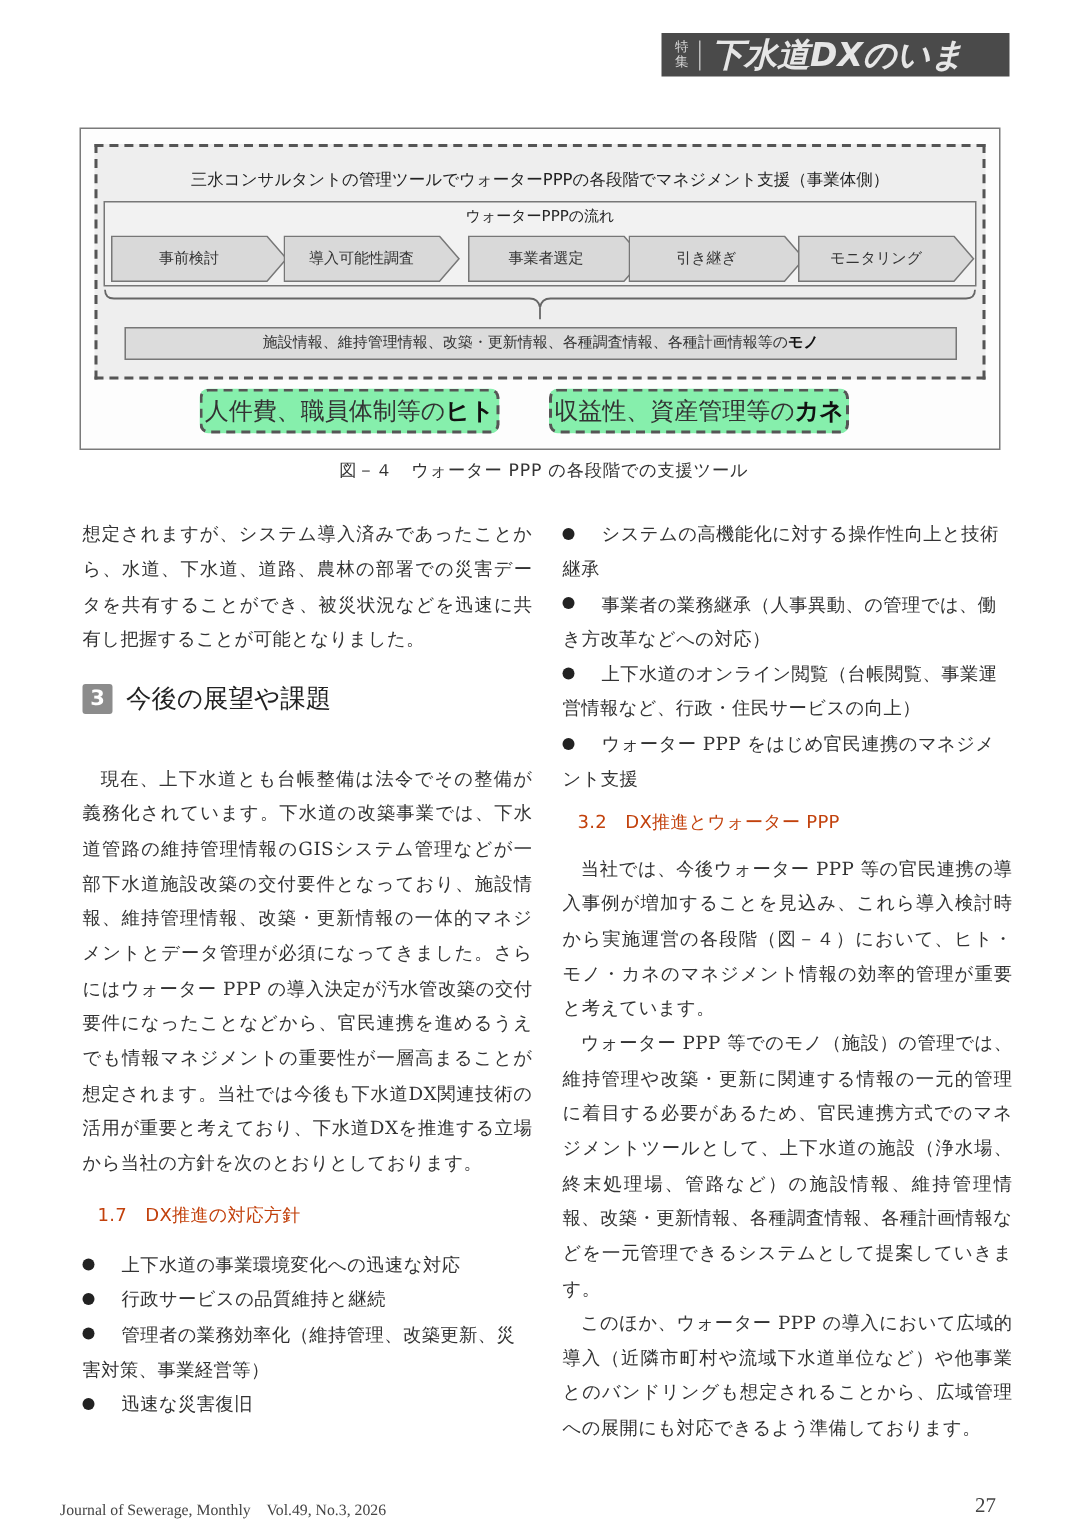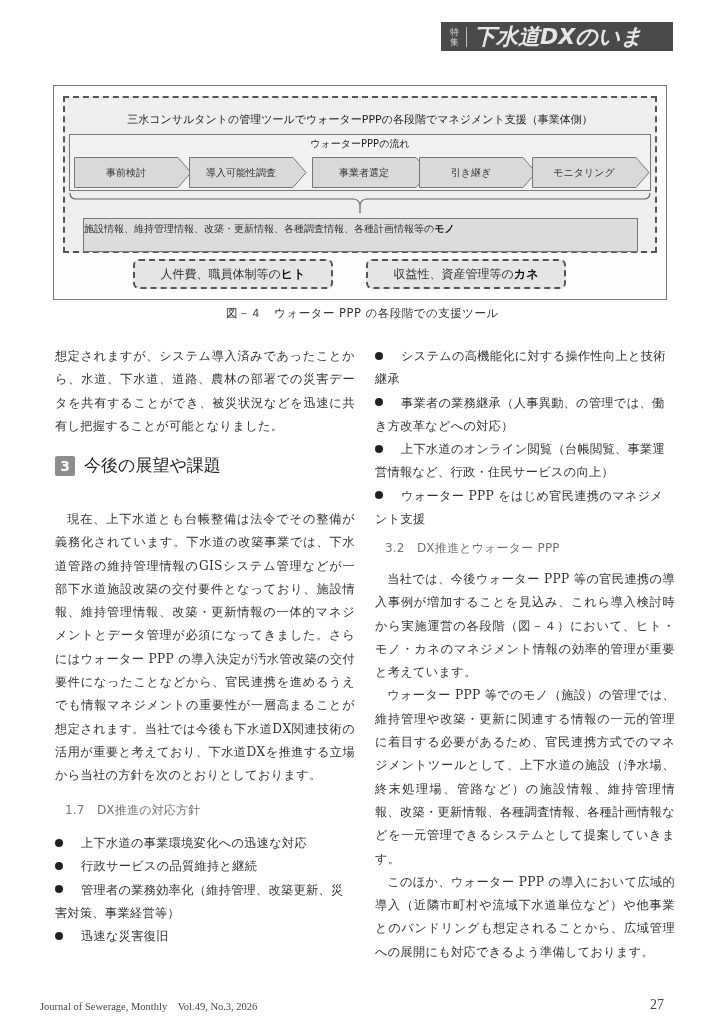--- a/index.html
+++ b/index.html
@@ -47,29 +47,29 @@
   }
   .step svg { position: absolute; left: 0; top: 0; }
   .step span {
     position: absolute; left: 0; top: 0; width: 104px; height: 31px; line-height: 31px;
     text-align: center; font-family: "DejaVu Sans", sans-serif; font-size: 10px; color: #333;
   }
   .brace {
     position: absolute; left: 69px; top: 193px; width: 582px; height: 20px;
   }
   .mono-bar {
-    position: absolute; left: 83px; top: 218px; width: 555px; height: 34px;
-    border: 1px solid #777; background: #dcdcdc; text-align: left; line-height: 20px;
+    position: absolute; left: 83px; top: 218px; width: 555px; height: 22px;
+    border: 1px solid #777; background: #dcdcdc; text-align: center; line-height: 20px;
     font-family: "DejaVu Sans", sans-serif; font-size: 10px; color: #333;
   }
   .mono-bar b { font-weight: bold; color: #111; }
   .dashed-sub {
     position: absolute; top: 259px; height: 30px; border: 2px dashed #555; border-radius: 6px;
-    text-align: center; line-height: 26px; font-family: "DejaVu Sans", sans-serif; font-size: 12px; color: #333;
-    background: #e5e5e5;
+    text-align: center; line-height: 26px; font-family: "DejaVu Sans", sans-serif; font-size: 16px; color: #333;
+    background: #86efac;
   }
   .dashed-sub b { font-weight: bold; color: #111; }
   .fig-caption {
     position: absolute; left: 0; top: 306px; width: 725px; text-align: center;
     font-family: "DejaVu Sans", sans-serif; font-size: 11.5px; color: #333; letter-spacing: 0.5px;
   }
 
   
   .col { position: absolute; width: 300px; }
   .col-left { left: 55px; }
@@ -79,21 +79,21 @@
   }
   .para.indent { text-indent: 1em; }
   .section-heading {
     display: flex; align-items: center; font-family: "DejaVu Sans", sans-serif; font-size: 17px; color: #222;
   }
   .section-heading .num {
     width: 20px; height: 20px; background: #8c8c8c; color: #fff; font-weight: bold; font-size: 14px;
     display: flex; align-items: center; justify-content: center; margin-right: 9px; border-radius: 2px;
   }
   .subheading {
-    font-family: "DejaVu Sans", sans-serif; font-size: 12px; color: #737373; padding-left: 10px; letter-spacing: 0.2px;
+    font-family: "DejaVu Sans", sans-serif; font-size: 12px; color: #c2410c; padding-left: 10px; letter-spacing: 0.2px;
   }
   .bullet-list { list-style: none; }
   .bullet-list li { position: relative; font-size: 12.2px; line-height: 23.3px; color: #333; padding-left: 0; letter-spacing: 0.3px; }
   .bullet-list li .dot {
     display: inline-block; width: 8px; height: 8px; background: #222; border-radius: 50%;
     margin-right: 18px; vertical-align: middle; position: relative; top: -1px;
   }
 
   .footer-journal {
     position: absolute; left: 40px; top: 1000px; font-family: "Liberation Serif", serif; font-size: 10.5px; color: #444;

